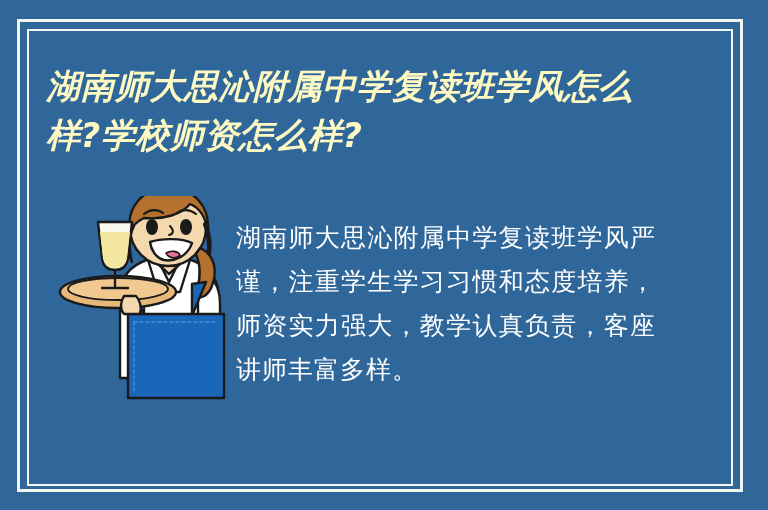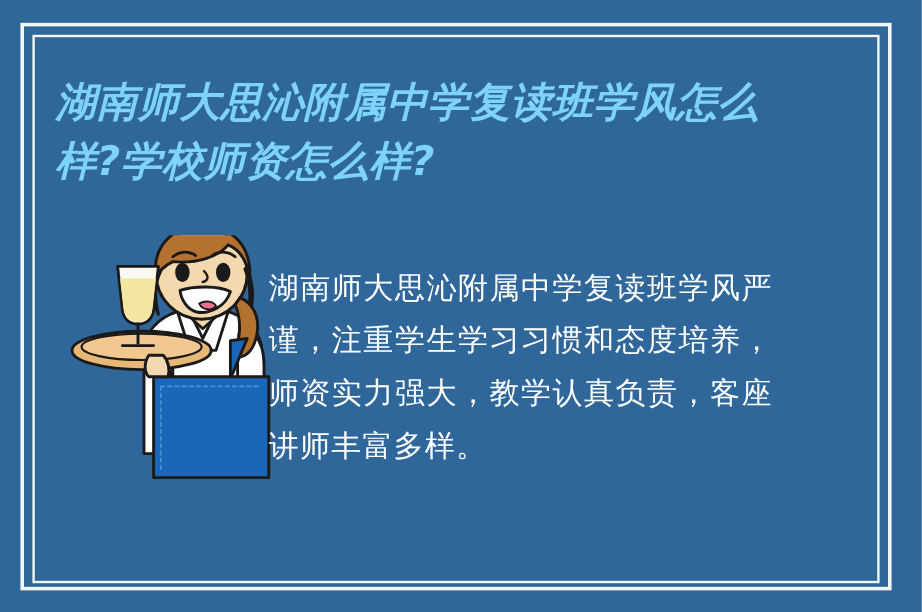--- a/index.html
+++ b/index.html
@@ -39,39 +39,39 @@
     border: 2px solid #F2F6F0;
     box-sizing: border-box;
     pointer-events: none;
   }
   
   .title {
     position: absolute;
     left: 46px;
     top: 62px;
     width: 620px;
-    color: #7dd3fc;
+    color: #fef9c3;
     font-size: 34px;
     line-height: 49px;
     font-weight: bold;
     font-style: italic;
     letter-spacing: 0.5px;
     white-space: pre-line;
     font-family: "DejaVu Sans", "Liberation Sans", sans-serif;
   }
   
   .body-text {
     position: absolute;
-    left: 224px;
+    left: 236px;
     top: 218px;
     width: 420px;
     color: #FFFFFF;
     font-size: 25px;
     line-height: 44px;
-    font-family: Liberation Sans, sans-serif;
+    font-family: Liberation Mono, monospace;
     text-align: justify;
     letter-spacing: 1px;
   }
   
   .illustration {
     position: absolute;
     left: 58px;
     top: 196px;
     width: 176px;
     height: 218px;

